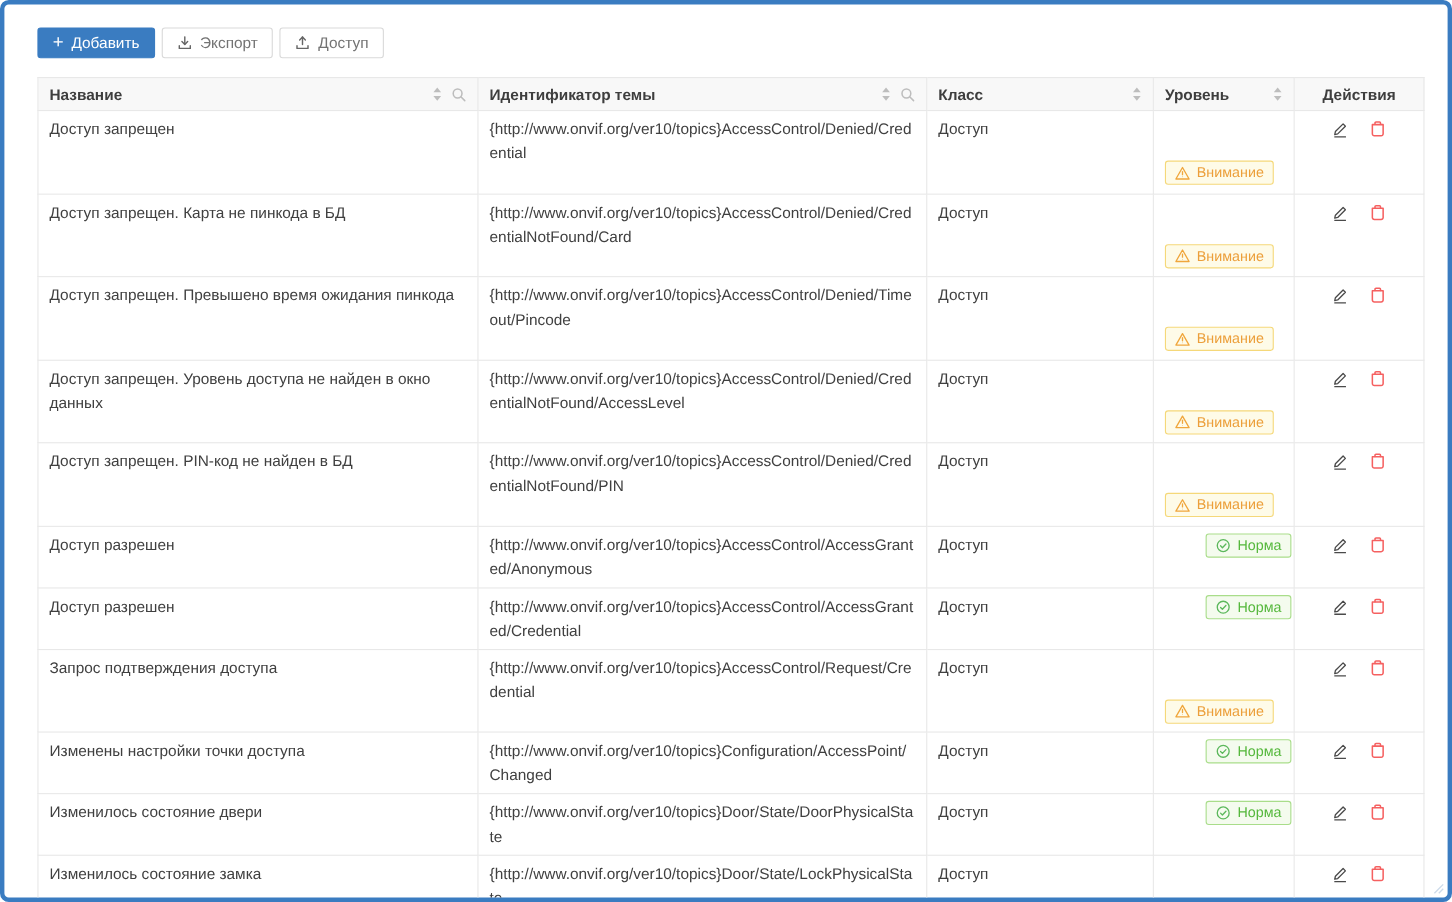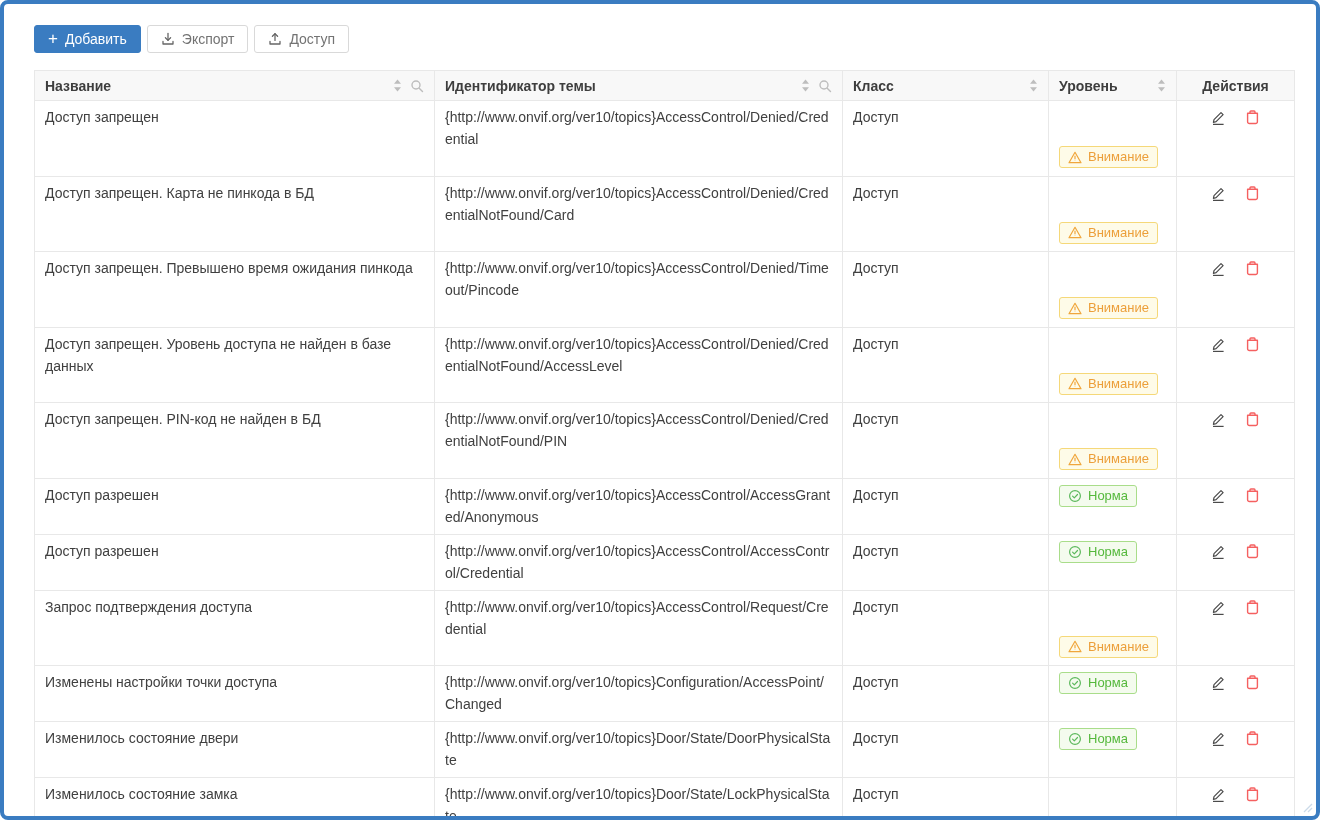--- a/index.html
+++ b/index.html
@@ -69,21 +69,21 @@
     vertical-align:top;line-height:22px;
   }
   td.topic-id{word-break:break-all;}
   
   .badge{
     display:inline-flex;align-items:center;gap:6px;
     height:22px;box-sizing:border-box;padding:0 8px;border-radius:3px;
     font-size:13px;margin-top:1px;white-space:nowrap;
   }
   .badge.warning{background:var(--warning-bg);border:1px solid var(--warning-border);color:var(--warning-text);margin-top:40px;}
-  .badge.norm{background:var(--norm-bg);border:1px solid var(--norm-border);color:var(--norm-text);}
+  .badge.norm{background:var(--norm-bg);border:1px solid var(--norm-border);color:var(--norm-text);margin-left:37px;}
   .badge svg{display:block;}
   
   td.actions{text-align:center;}
   .action-icons{display:inline-flex;gap:17px;padding-top:3px;}
   .action-icons span{cursor:pointer;display:inline-flex;}
   
   .grip{position:absolute;right:3px;bottom:3px;width:10px;height:10px;opacity:.5;}
 </style>
 </head>
 <body>
@@ -299,21 +299,21 @@
                   <svg width="17" height="17" viewBox="0 0 17 17" fill="none" stroke="#f56060" stroke-width="1.4" stroke-linejoin="round" stroke-linecap="round">
                     <path d="M6 4 V2.9 a0.9 0.9 0 0 1 .9 -.9 h3.2 a0.9 0.9 0 0 1 .9 .9 V4"></path>
                     <path d="M3.6 4.3 h9.8 v8.4 a1.8 1.8 0 0 1 -1.8 1.8 H5.4 a1.8 1.8 0 0 1 -1.8 -1.8 Z"></path>
                   </svg>
                 </span>
       </span>
     </td>
   </tr>
 
   <tr>
-    <td>Доступ запрещен. Уровень доступа не найден в базе данных</td>
+    <td>Доступ запрещен. Уровень доступа не найден в окно данных</td>
     <td class="topic-id">{http://www.onvif.org/ver10/topics}AccessControl/Denied/CredentialNotFound/AccessLevel</td>
     <td>Доступ</td>
     <td>
       <span class="badge warning">
         <span class="warn-icon">
                   <svg width="14" height="13" viewBox="0 0 14 13" fill="none" stroke="#f0a63c" stroke-width="1.2" stroke-linejoin="round" stroke-linecap="round">
                     <path d="M7 1.3 L13 11.7 H1 Z"></path>
                     <line x1="7" y1="5" x2="7" y2="7.8"></line>
                     <circle cx="7" cy="9.7" r="0.4" fill="#f0a63c" stroke="none"></circle>
                   </svg>
@@ -404,21 +404,21 @@
                     <path d="M6 4 V2.9 a0.9 0.9 0 0 1 .9 -.9 h3.2 a0.9 0.9 0 0 1 .9 .9 V4"></path>
                     <path d="M3.6 4.3 h9.8 v8.4 a1.8 1.8 0 0 1 -1.8 1.8 H5.4 a1.8 1.8 0 0 1 -1.8 -1.8 Z"></path>
                   </svg>
                 </span>
       </span>
     </td>
   </tr>
 
   <tr>
     <td>Доступ разрешен</td>
-    <td class="topic-id">{http://www.onvif.org/ver10/topics}AccessControl/AccessControl/Credential</td>
+    <td class="topic-id">{http://www.onvif.org/ver10/topics}AccessControl/AccessGranted/Credential</td>
     <td>Доступ</td>
     <td>
       <span class="badge norm">
 
         <span class="check-icon">
                   <svg width="14" height="14" viewBox="0 0 14 14" fill="none" stroke="#5cb85c" stroke-width="1.2" stroke-linecap="round" stroke-linejoin="round">
                     <circle cx="7" cy="7" r="5.4"></circle>
                     <path d="M4.6 7.2 L6.3 8.9 L9.5 5.5"></path>
                   </svg>
                 </span>

